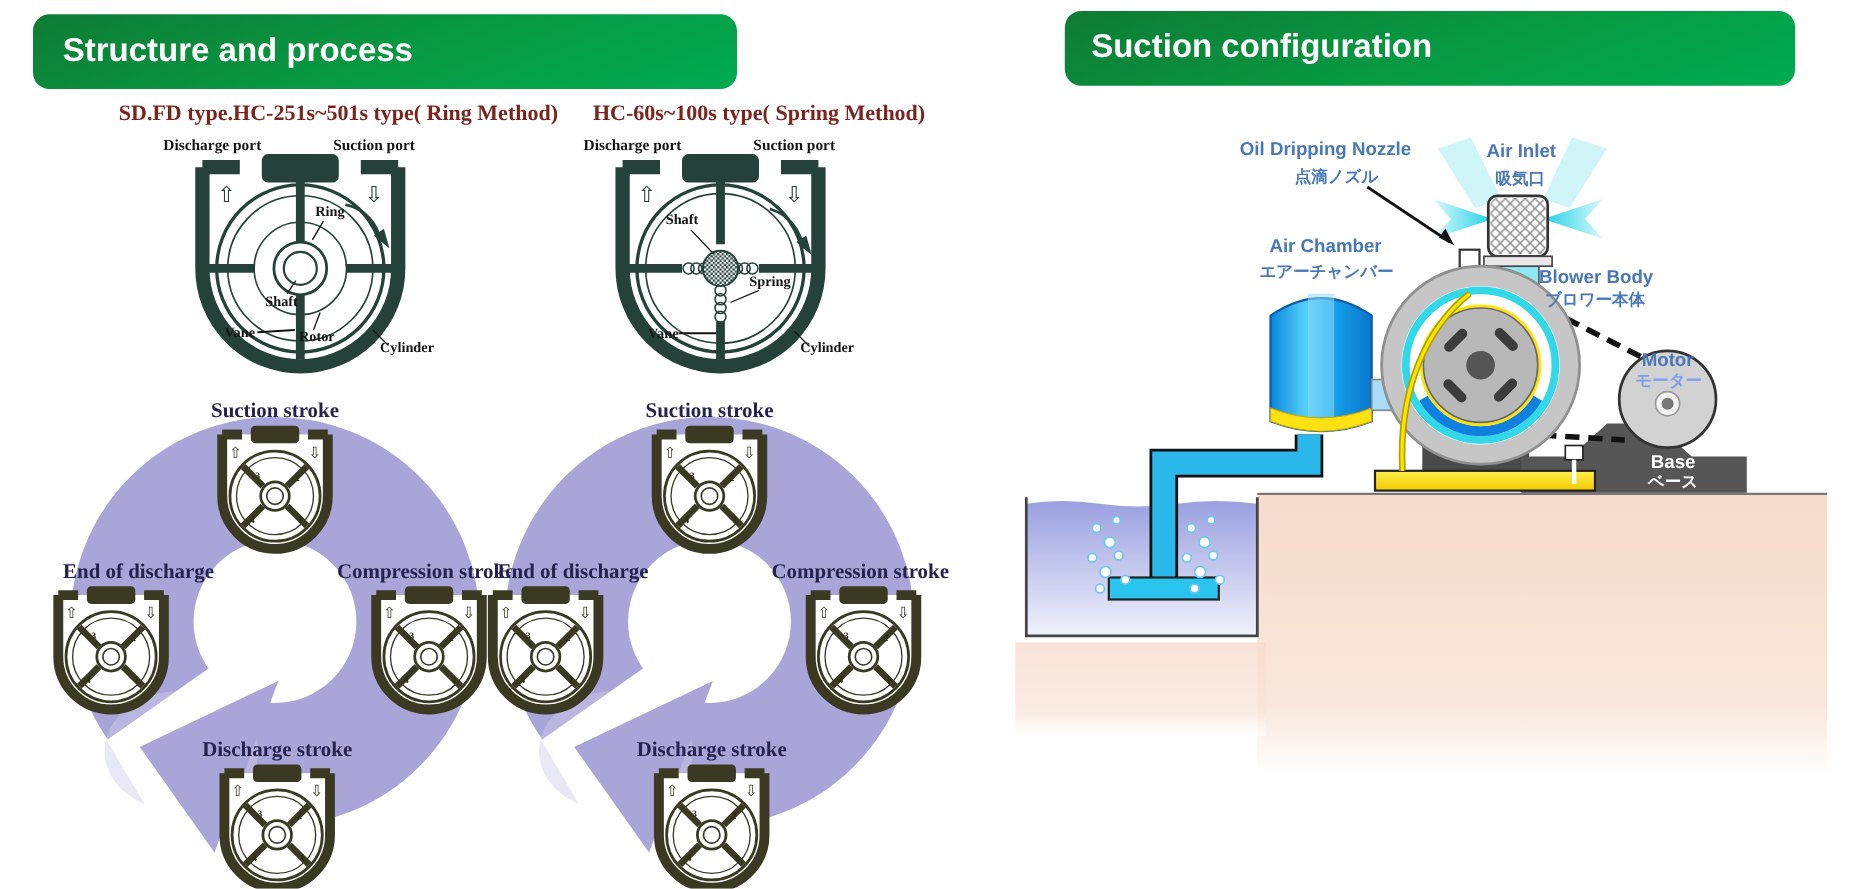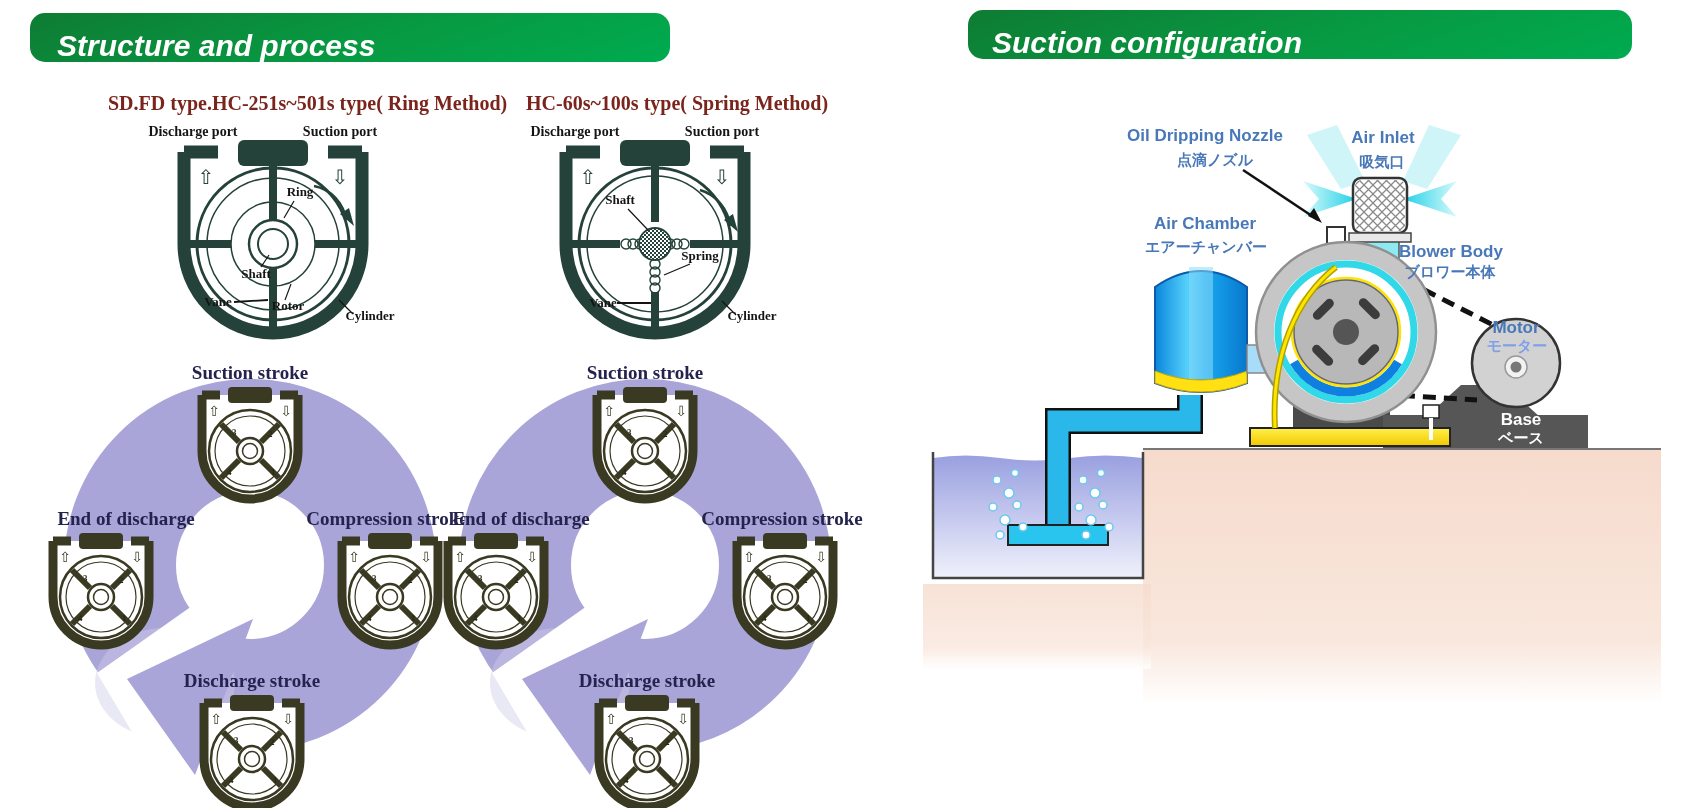--- a/index.html
+++ b/index.html
@@ -1,26 +1,26 @@
 <!DOCTYPE html>
 <html><head>
 <meta charset="utf-8">
 <style>
   html,body{margin:0;padding:0;background:#fff;}
   .page{position:relative;width:1683px;height:808px;background:#ffffff;overflow:hidden;
         font-family:"Liberation Sans",sans-serif;}
-  .banner{position:absolute;height:49px;border-radius:15px;
+  .banner{position:absolute;height:68px;border-radius:15px;
           background:linear-gradient(160deg,#0e7c33 0%,#079a43 55%,#00ab4f 100%);
-          color:#fff;font-weight:bold;font-size:30px;line-height:66px;white-space:nowrap;font-style:italic;}
+          color:#fff;font-weight:bold;font-size:30px;line-height:66px;white-space:nowrap;}
   .banner-left{left:30px;top:13px;width:613px;padding-left:27px;}
   .banner-right{left:968px;top:10px;width:640px;padding-left:24px;}
   .diagram-title{position:absolute;font-family:"Liberation Serif",serif;font-weight:bold;
                  font-size:20px;color:#7a241c;white-space:nowrap;}
   .title-ring{left:108px;top:92px;}
-  .title-spring{left:526px;top:92px;}
+  .title-spring{left:539px;top:92px;}
   svg{position:absolute;overflow:visible;}
   svg text{font-family:"Liberation Serif",serif;}
   .portlbl{font-size:14px;font-weight:bold;fill:#141414;}
   .partlbl{font-size:13px;font-weight:bold;fill:#141414;}
   .strokelbl{font-size:19px;font-weight:bold;fill:#23234e;}
   .minin{font-size:9px;font-weight:bold;fill:#2a2a14;}
   .bl-en{font-family:"Liberation Sans",sans-serif;font-size:17px;font-weight:bold;fill:#4878b8;}
   .bl-jp{font-family:"Liberation Sans",sans-serif;font-size:15px;font-weight:bold;fill:#4878b8;}
   .bl-jp-light{fill:#7f9fe8;}
   .bl-white{fill:#ffffff;}

